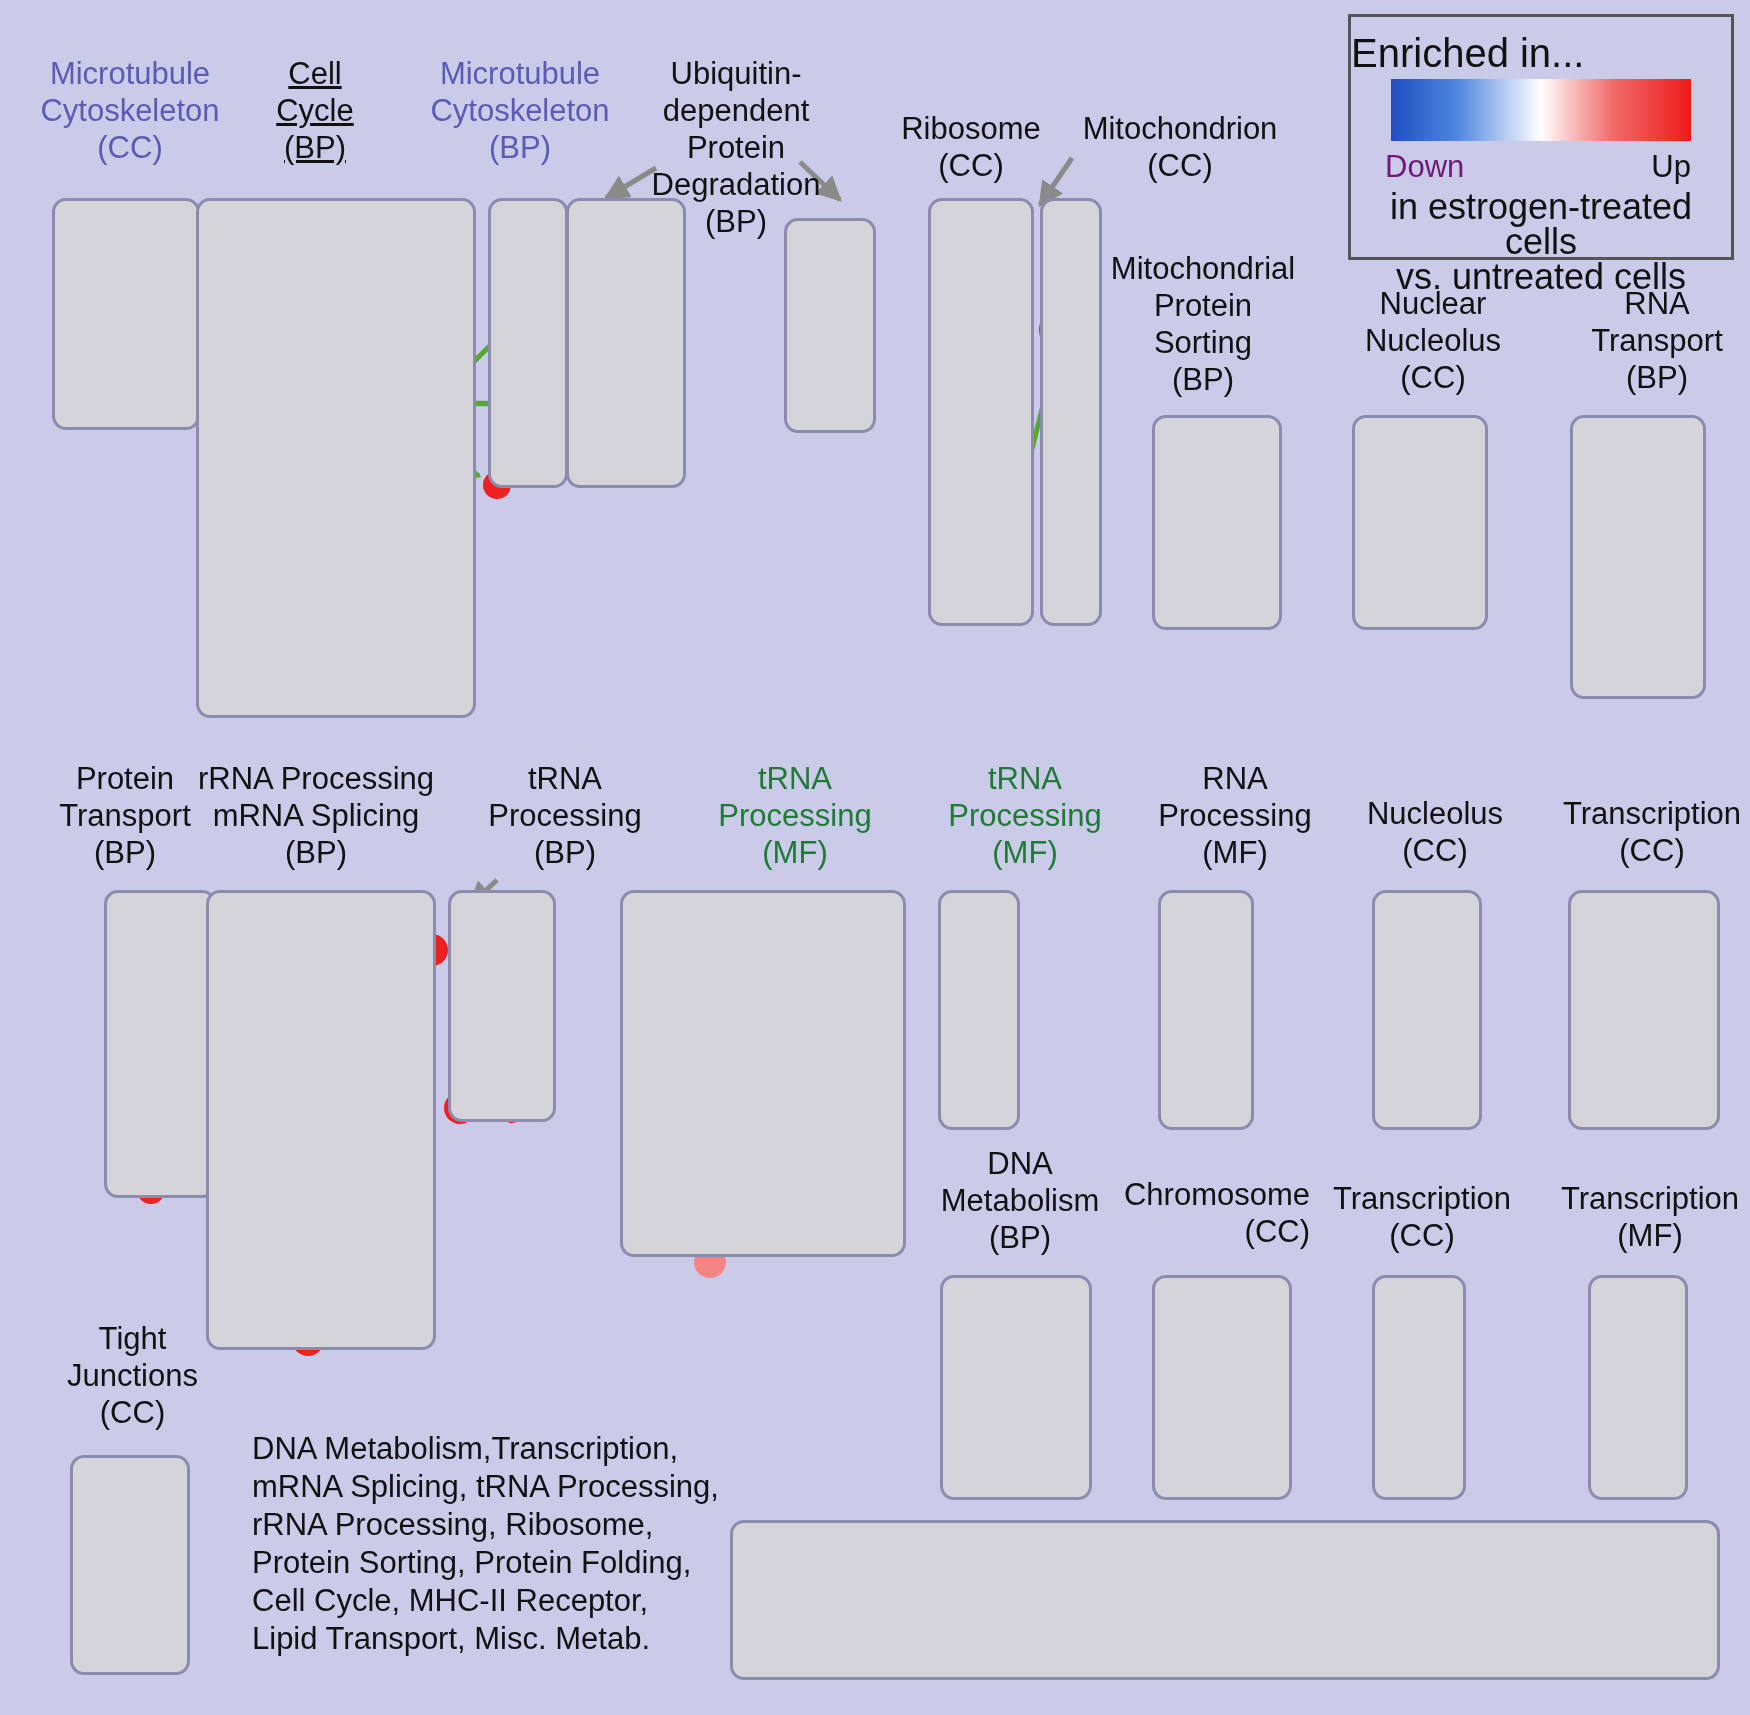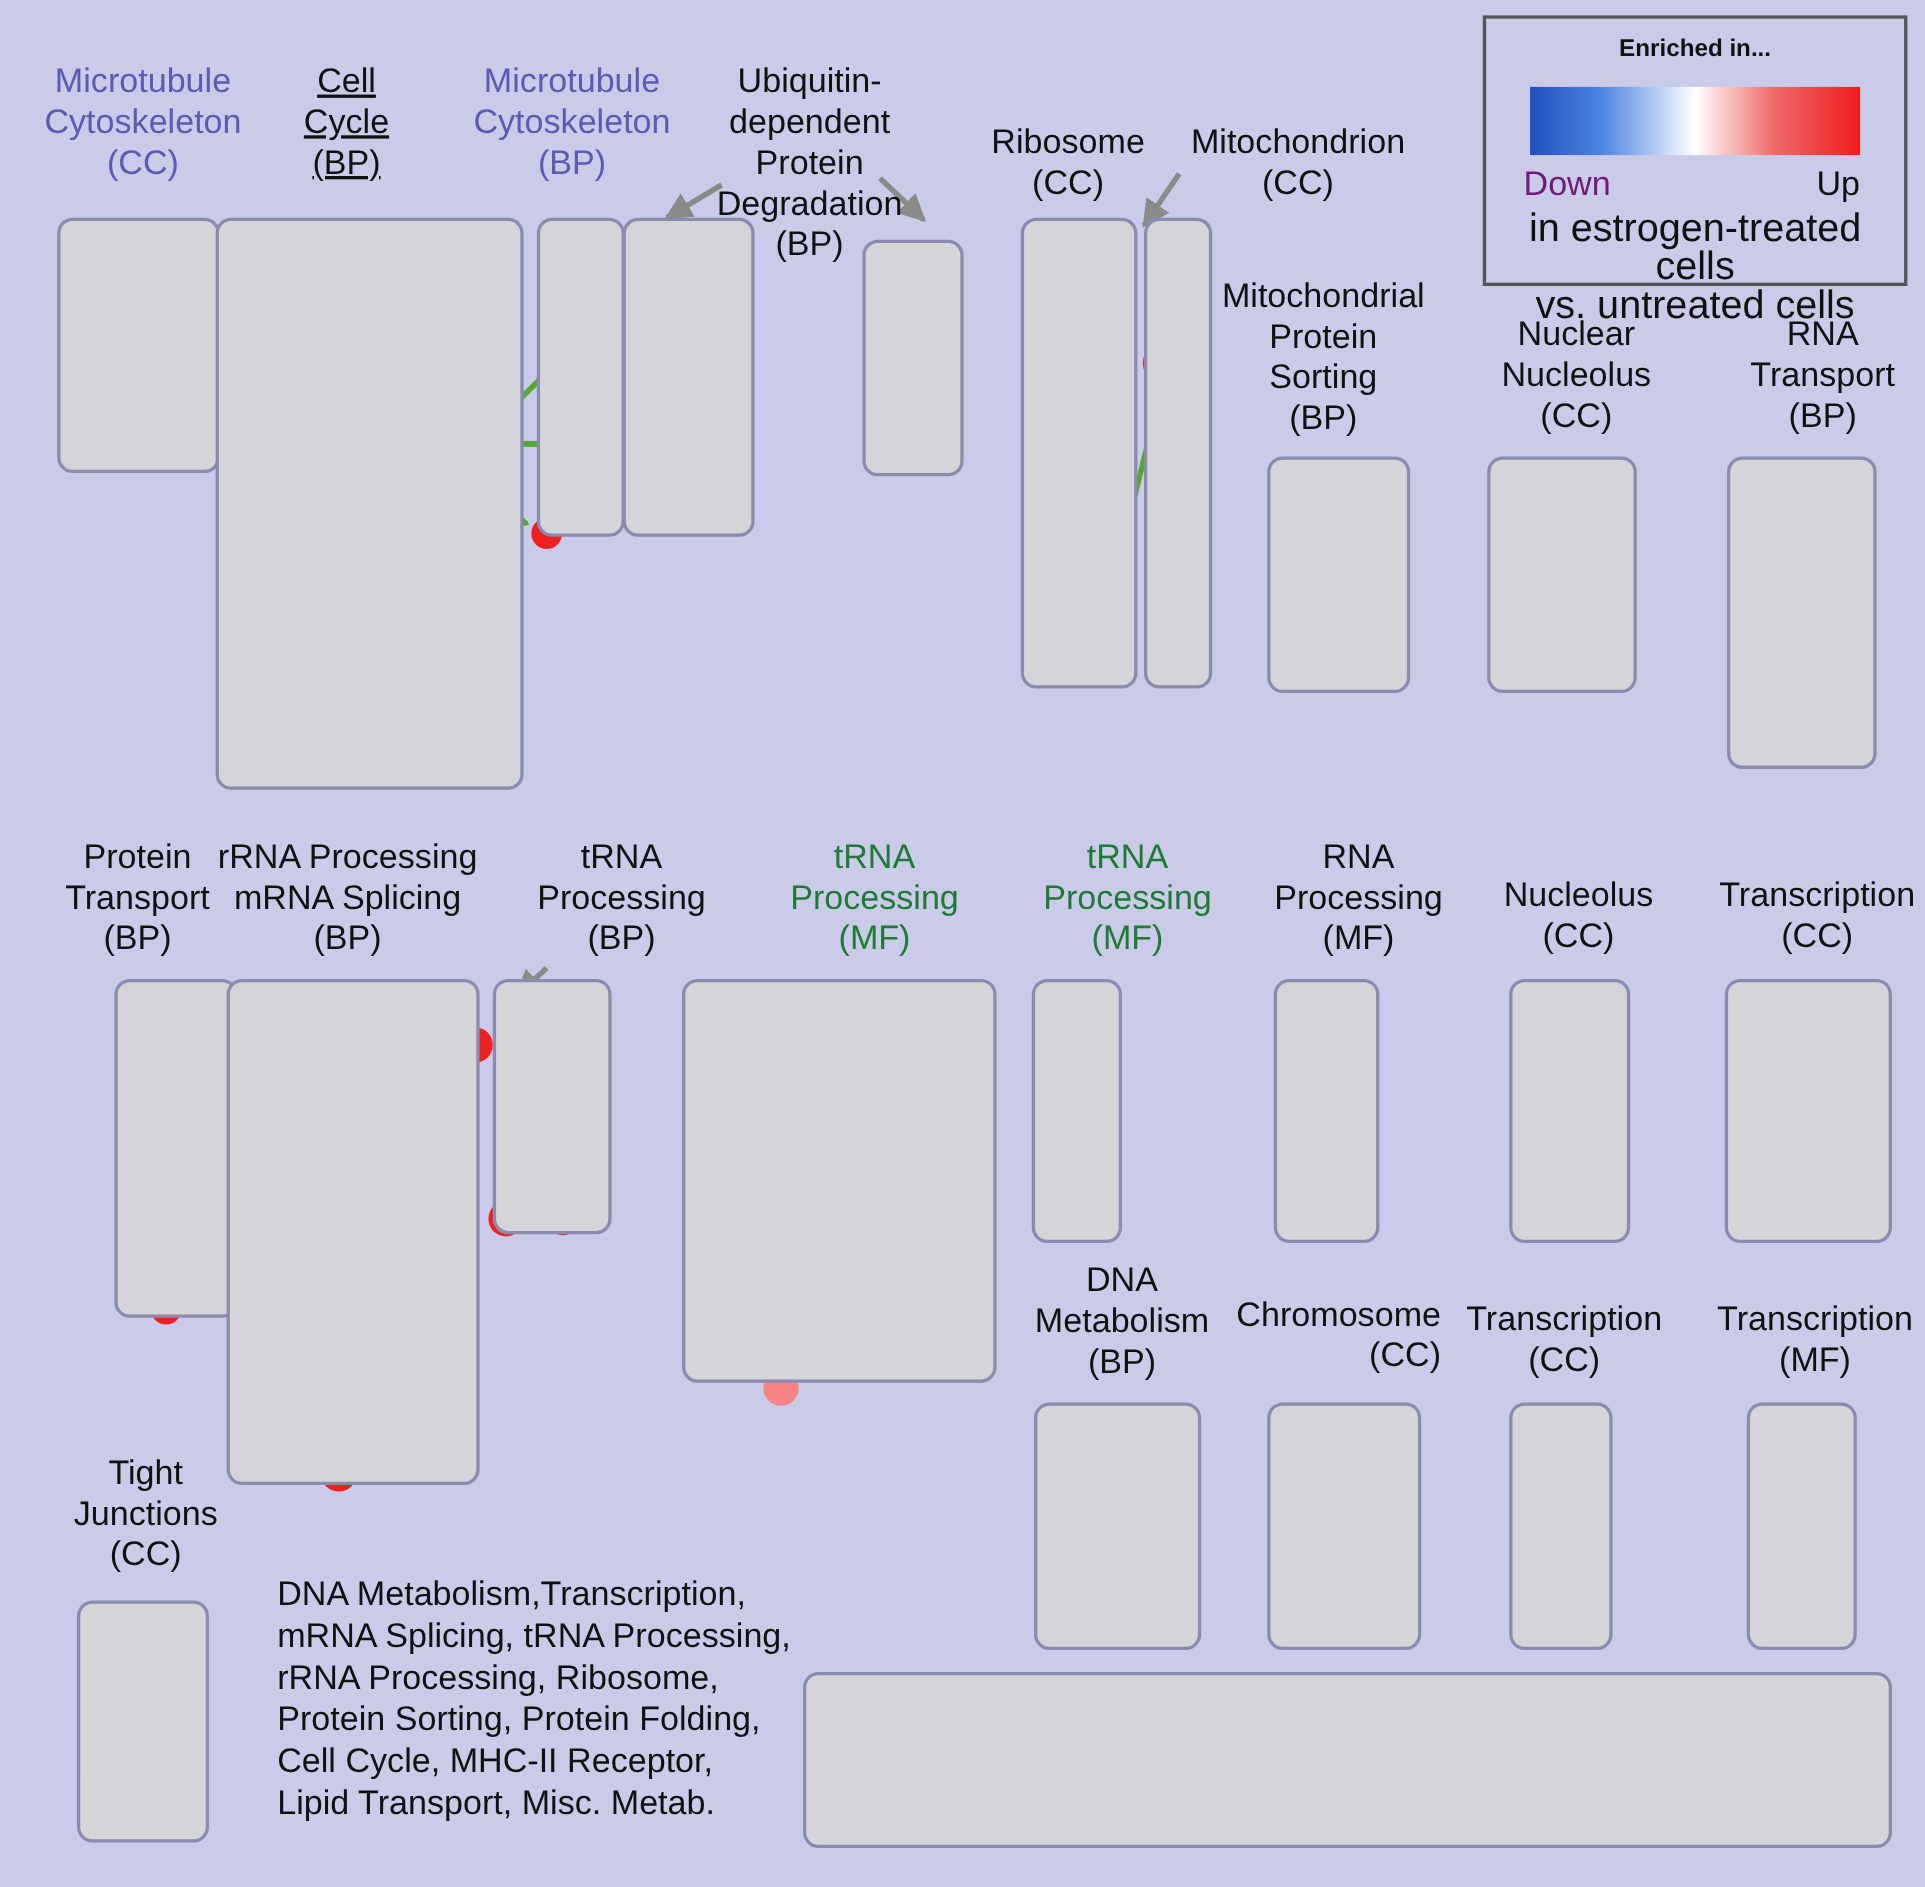--- a/index.html
+++ b/index.html
@@ -29,21 +29,21 @@
     box-sizing:border-box;
   }
   .legend{
     position:absolute;
     background:#c9cbe8;
     border:3px solid #555;
     box-sizing:border-box;
   }
   .legend-title{
     position:absolute;left:0;right:0;top:14px;
-    text-align:center;font-size:22px;color:#111;font-weight:bold;
+    font-size:40px;color:#111;
   }
   .legend-bar{
     position:absolute;
     left:40px;right:40px;top:62px;height:62px;
     background:linear-gradient(to right,#1f4fbf 0%,#4f86e0 22%,#ffffff 50%,#f06a6a 74%,#ef1b1b 100%);
   }
   .legend-down{position:absolute;left:34px;top:132px;font-size:31px;color:#701a75;}
   .legend-up{position:absolute;right:40px;top:132px;font-size:31px;color:#111;}
   .legend-sub{
     position:absolute;left:0;right:0;top:172px;

